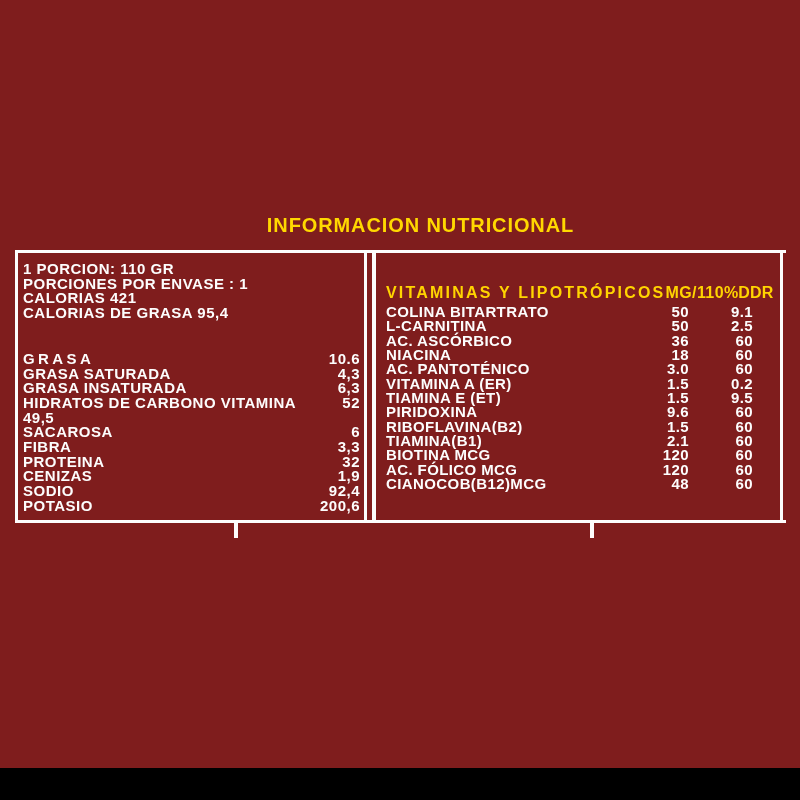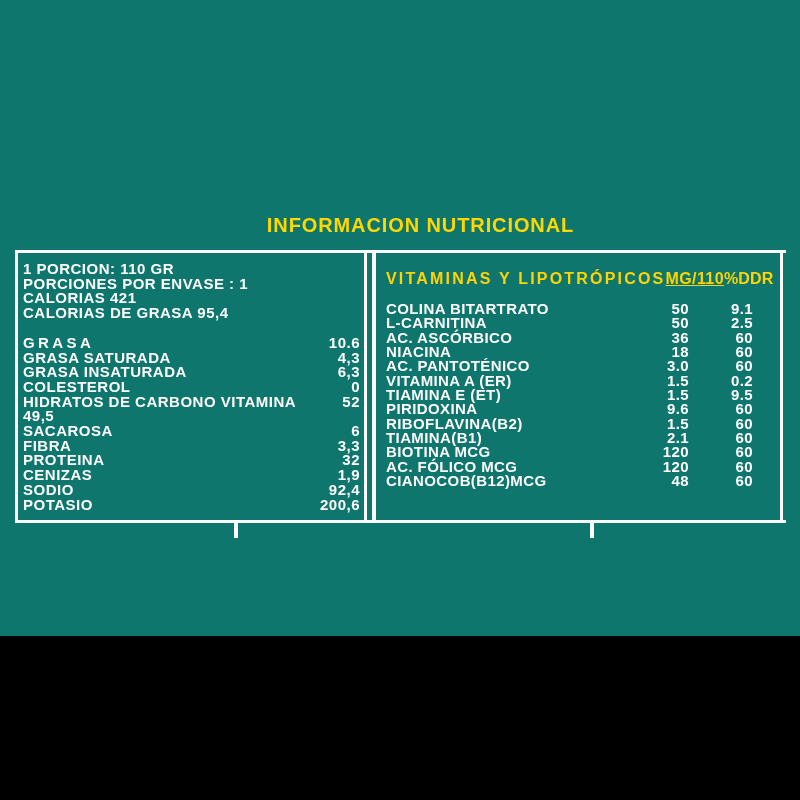--- a/index.html
+++ b/index.html
@@ -1,47 +1,47 @@
 <!DOCTYPE html>
 <html><head>
 <meta charset="utf-8">
 <style>
   html,body{margin:0;padding:0;background:#000;}
-  .stage{position:relative;width:800px;height:636px;background:#0f766e;overflow:hidden;
+  .stage{position:relative;width:800px;height:768px;background:#7f1d1d;overflow:hidden;
          font-family:"Liberation Sans",sans-serif;font-weight:bold;color:#fdfdfd;}
   .title{position:absolute;left:0;top:214px;width:841px;text-align:center;
          font-size:20px;letter-spacing:.9px;color:#ffd800;}
   
   .hline{position:absolute;height:3px;background:#fdfdfd;}
   .vline{position:absolute;width:3px;background:#fdfdfd;}
   .tick{position:absolute;width:4px;height:15px;background:#fdfdfd;}
   .hline.top{left:15px;top:250px;width:771px;}
   .hline.bottom{left:15px;top:520px;width:771px;}
   .vline.l{left:15px;top:250px;height:273px;}
   .vline.m1{left:364px;top:250px;height:273px;}
   .vline.m2{left:372px;top:250px;height:273px;width:4px;}
   .vline.r{left:780px;top:250px;height:273px;}
   .tick.t1{left:234px;top:523px;}
   .tick.t2{left:590px;top:523px;}
   
   .lp{position:absolute;left:23px;top:262px;width:337px;
       font-size:15px;line-height:14.7px;letter-spacing:.5px;}
-  .lp .rows{margin-top:15px;}
+  .lp .rows{margin-top:31px;}
   .lrow{display:flex;justify-content:space-between;}
   .lrow .lab{white-space:nowrap;}
   .lrow .val{text-align:right;}
   .ls-wide{letter-spacing:3.4px;}
   
-  .rp{position:absolute;left:386px;top:271px;width:367px;
+  .rp{position:absolute;left:386px;top:285px;width:367px;
       font-size:15px;line-height:14.35px;letter-spacing:.4px;}
   .rp .hdr{display:flex;color:#ffd400;font-size:16px;line-height:16px;margin-right:-6px;}
   .rp .hdr .hlabel{flex:1;letter-spacing:2.2px;white-space:nowrap;}
-  .rp .hdr .hmg{width:80px;text-align:right;text-decoration:underline;}
+  .rp .hdr .hmg{width:80px;text-align:right;}
   .rp .hdr .hddr{width:66px;text-align:left;letter-spacing:.2px;}
-  .rp .rows{margin-top:15px;}
+  .rp .rows{margin-top:4px;}
   .rrow{display:flex;}
   .rrow .rlabel{flex:1;white-space:nowrap;}
   .rrow .rmg,.rrow .rddr{width:64px;text-align:right;}
 </style>
 </head>
 <body>
 
 <div class="stage">
 
   <div class="title">INFORMACION NUTRICIONAL</div>
@@ -65,24 +65,20 @@
         <span class="lab ls-wide">GRASA</span>
         <span class="val">10.6</span>
       </div>
       <div class="lrow">
         <span class="lab">GRASA SATURADA</span>
         <span class="val">4,3</span>
       </div>
       <div class="lrow">
         <span class="lab">GRASA INSATURADA</span>
         <span class="val">6,3</span>
-      </div>
-      <div class="lrow">
-        <span class="lab">COLESTEROL</span>
-        <span class="val">0</span>
       </div>
       <div class="lrow">
         <span class="lab">HIDRATOS DE CARBONO VITAMINA</span>
         <span class="val">52</span>
       </div>
       <div class="lrow">
         <span class="val">49,5</span>
       </div>
       <div class="lrow">
         <span class="lab">SACAROSA</span>

